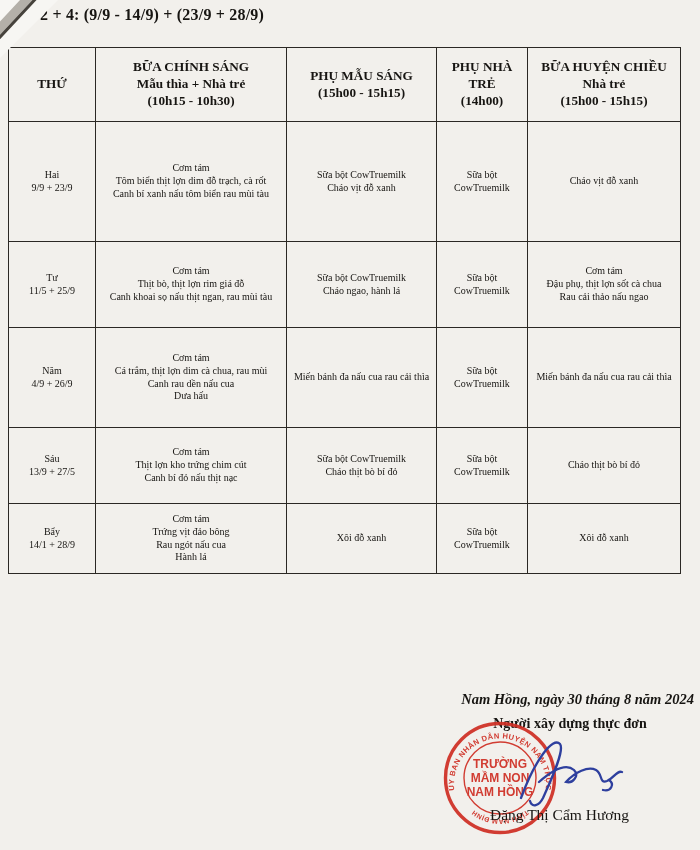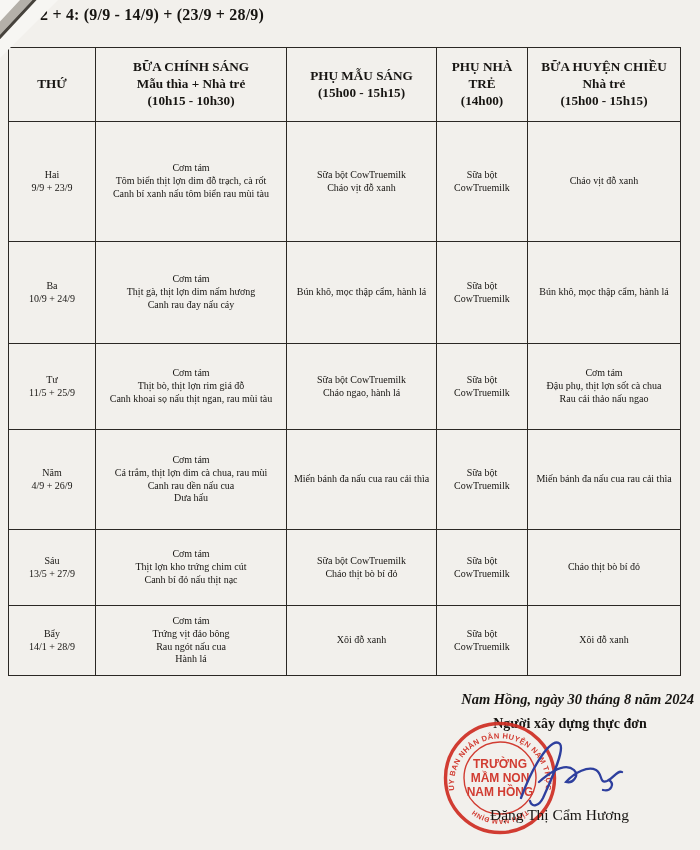--- a/index.html
+++ b/index.html
@@ -76,30 +76,20 @@
       <td>Hai
 9/9 + 23/9</td>
       <td>Cơm tám
 Tôm biển thịt lợn dim đỗ trạch, cà rốt
 Canh bí xanh nấu tôm biển rau mùi tàu</td>
       <td>Sữa bột CowTruemilk
 Cháo vịt đỗ xanh</td>
       <td>Sữa bột CowTruemilk</td>
       <td>Cháo vịt đỗ xanh</td>
     </tr>
-    <tr style="height:102px">
-      <td>Ba
-10/9 + 24/9</td>
-      <td>Cơm tám
-Thịt gà, thịt lợn dim nấm hương
-Canh rau đay nấu cáy</td>
-      <td>Bún khô, mọc thập cẩm, hành lá</td>
-      <td>Sữa bột CowTruemilk</td>
-      <td>Bún khô, mọc thập cẩm, hành lá</td>
-    </tr>
     <tr style="height:86px">
       <td>Tư
 11/5 + 25/9</td>
       <td>Cơm tám
 Thịt bò, thịt lợn rim giá đỗ
 Canh khoai sọ nấu thịt ngan, rau mùi tàu</td>
       <td>Sữa bột CowTruemilk
 Cháo ngao, hành lá</td>
       <td>Sữa bột CowTruemilk</td>
       <td>Cơm tám
@@ -112,21 +102,21 @@
       <td>Cơm tám
 Cá trắm, thịt lợn dim cà chua, rau mùi
 Canh rau dền nấu cua
 Dưa hấu</td>
       <td>Miến bánh đa nấu cua rau cải thìa</td>
       <td>Sữa bột CowTruemilk</td>
       <td>Miến bánh đa nấu cua rau cải thìa</td>
     </tr>
     <tr style="height:76px">
       <td>Sáu
-13/5 + 27/9</td>
+13/9 + 27/5</td>
       <td>Cơm tám
 Thịt lợn kho trứng chim cút
 Canh bí đỏ nấu thịt nạc</td>
       <td>Sữa bột CowTruemilk
 Cháo thịt bò bí đỏ</td>
       <td>Sữa bột CowTruemilk</td>
       <td>Cháo thịt bò bí đỏ</td>
     </tr>
     <tr style="height:70px">
       <td>Bẩy

